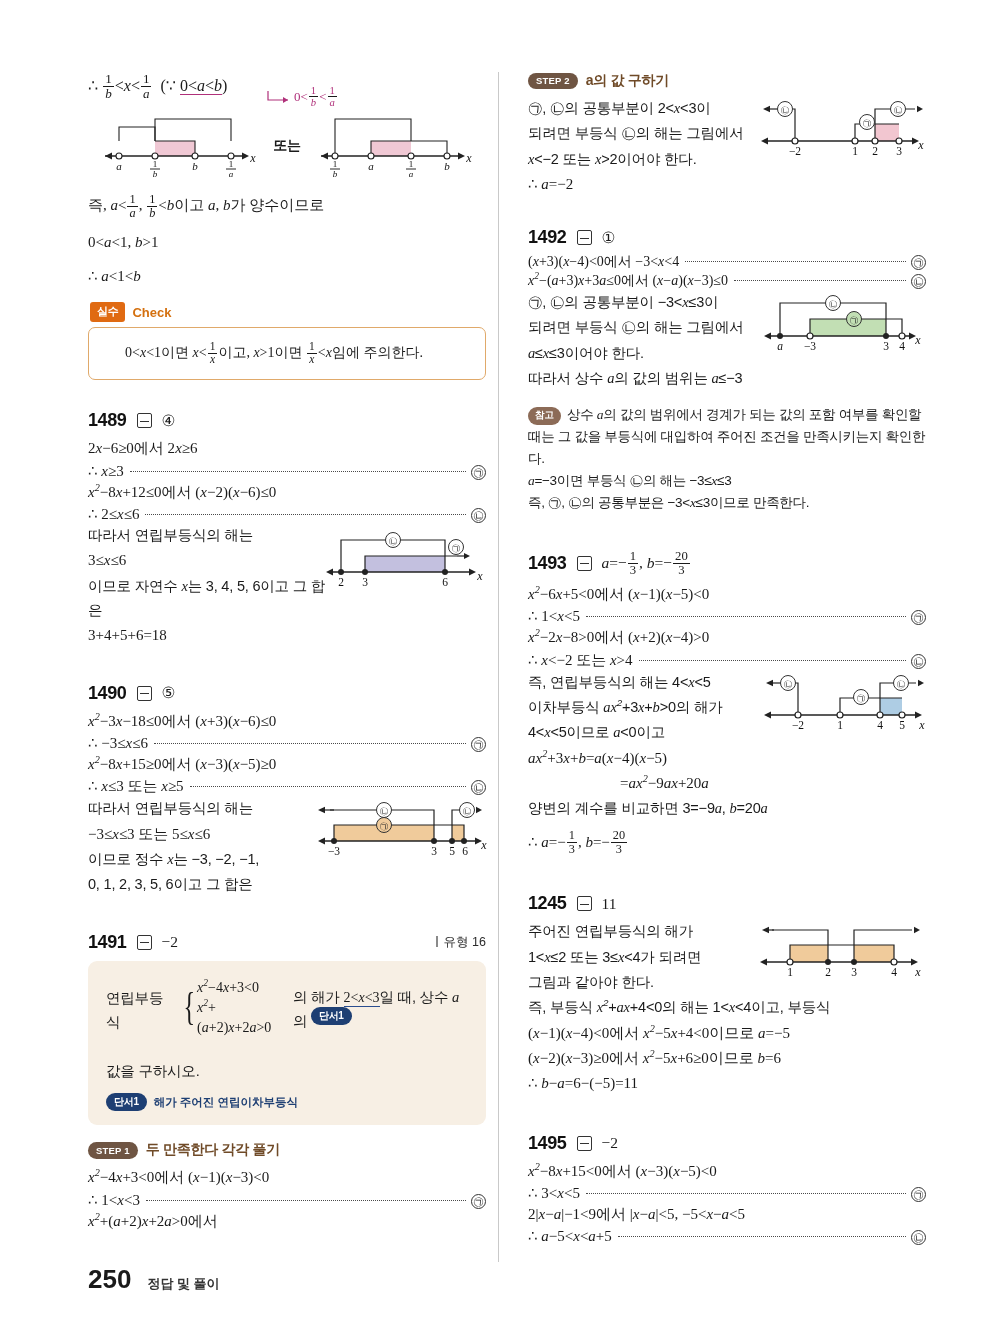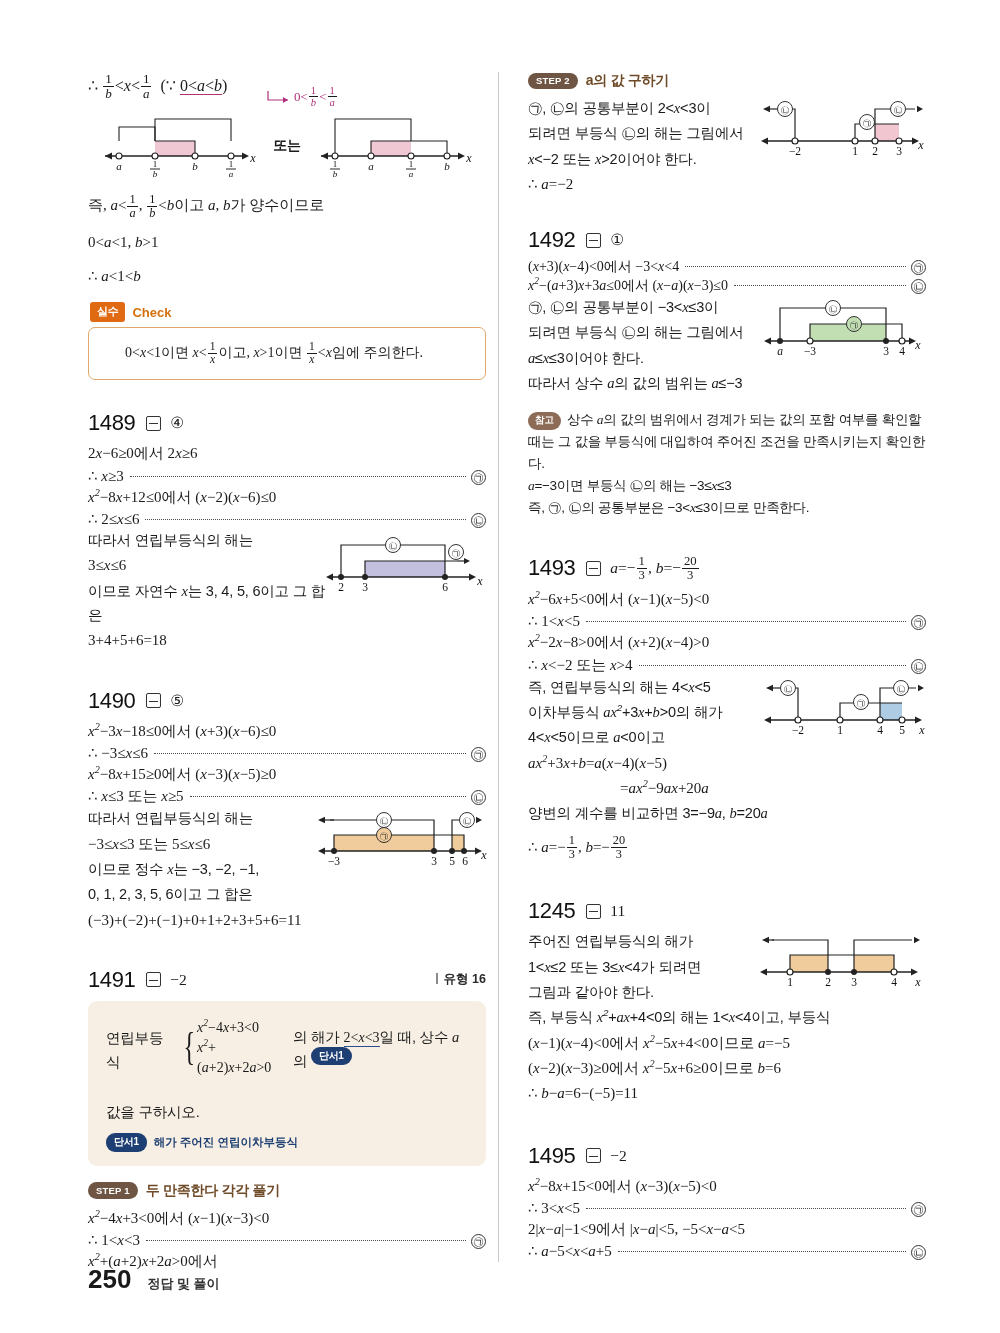--- a/index.html
+++ b/index.html
@@ -62,40 +62,40 @@
     display:inline-block; width:15px; height:15px; line-height:13px;
     border:1.1px solid #333; border-radius:50%;
     font-size:10.5px; text-align:center;
     font-family:"Liberation Sans", sans-serif;
     vertical-align:1px; color:#222;
   }
 
   
   .prob-head { display:flex; align-items:center; margin:0 0 5px 0; }
   .prob-num {
-    font-size:22px; font-weight:normal; letter-spacing:-0.4px;
+    font-size:18px; font-weight:bold; letter-spacing:-0.4px;
     font-family:"Liberation Sans", sans-serif; color:#111;text-align:right;
   }
   .dap-badge {
     display:inline-block; margin-left:11px;
     width:15px; height:15px; border:1.3px solid #333;
     border-radius:2px; position:relative;
     font-size:8px; line-height:13px; text-align:center; color:#222;
     background:#fff;
   }
   .dap-badge::after{
     content:""; position:absolute; left:2px; right:2px; top:6.5px;
     border-top:1.1px solid #333;
   }
   .ans-val {
     margin-left:9px; font-family:"Liberation Serif", serif;
     font-size:15.5px;
   }
   .yuhyeong {
-    margin-left:auto; font-size:12.5px; font-weight:bold; color:#2b2b2b;
+    margin-left:auto; font-size:12.5px; font-weight:normal; color:#2b2b2b;
     font-family:"Liberation Sans", sans-serif;
   }
   .yuhyeong::before{
     content:""; display:inline-block; width:1.5px; height:11px;
     background:#8a8a8a; margin-right:6px; vertical-align:-1px;
   }
 
   
   .check-tab { display:flex; align-items:center; margin:14px 0 0 2px; position:relative; z-index:2; }
   .check-tab .silsu {
@@ -348,21 +348,20 @@
         <text x="122" y="55" text-anchor="middle" font-family="Liberation Serif, serif" font-size="11.5" fill="#111">3</text>
         <text x="140" y="55" text-anchor="middle" font-family="Liberation Serif, serif" font-size="11.5" fill="#111">5</text>
         <text x="153" y="55" text-anchor="middle" font-family="Liberation Serif, serif" font-size="11.5" fill="#111">6</text>
         <text x="172" y="49" text-anchor="middle" font-family="Liberation Serif, serif" font-size="12" font-style="italic" fill="#111">x</text>
       </svg>
 
       <div class="kline">따라서 연립부등식의 해는</div>
       <div class="mline">−3≤<i>x</i>≤3 또는 5≤<i>x</i>≤6</div>
       <div class="kline">이므로 정수 <i class="it">x</i>는 −3, −2, −1,</div>
       <div class="kline">0, 1, 2, 3, 5, 6이고 그 합은</div>
-      <div class="mline">(−3)+(−2)+(−1)+0+1+2+3+5+6=11</div>
     </div>
 
     <div style="height:34px;"></div>
     <div class="prob-head">
       <span class="prob-num">1491</span>
       <span class="dap-badge"></span>
       <span class="ans-val">−2</span>
       <span class="yuhyeong">유형 16</span>
     </div>
 

